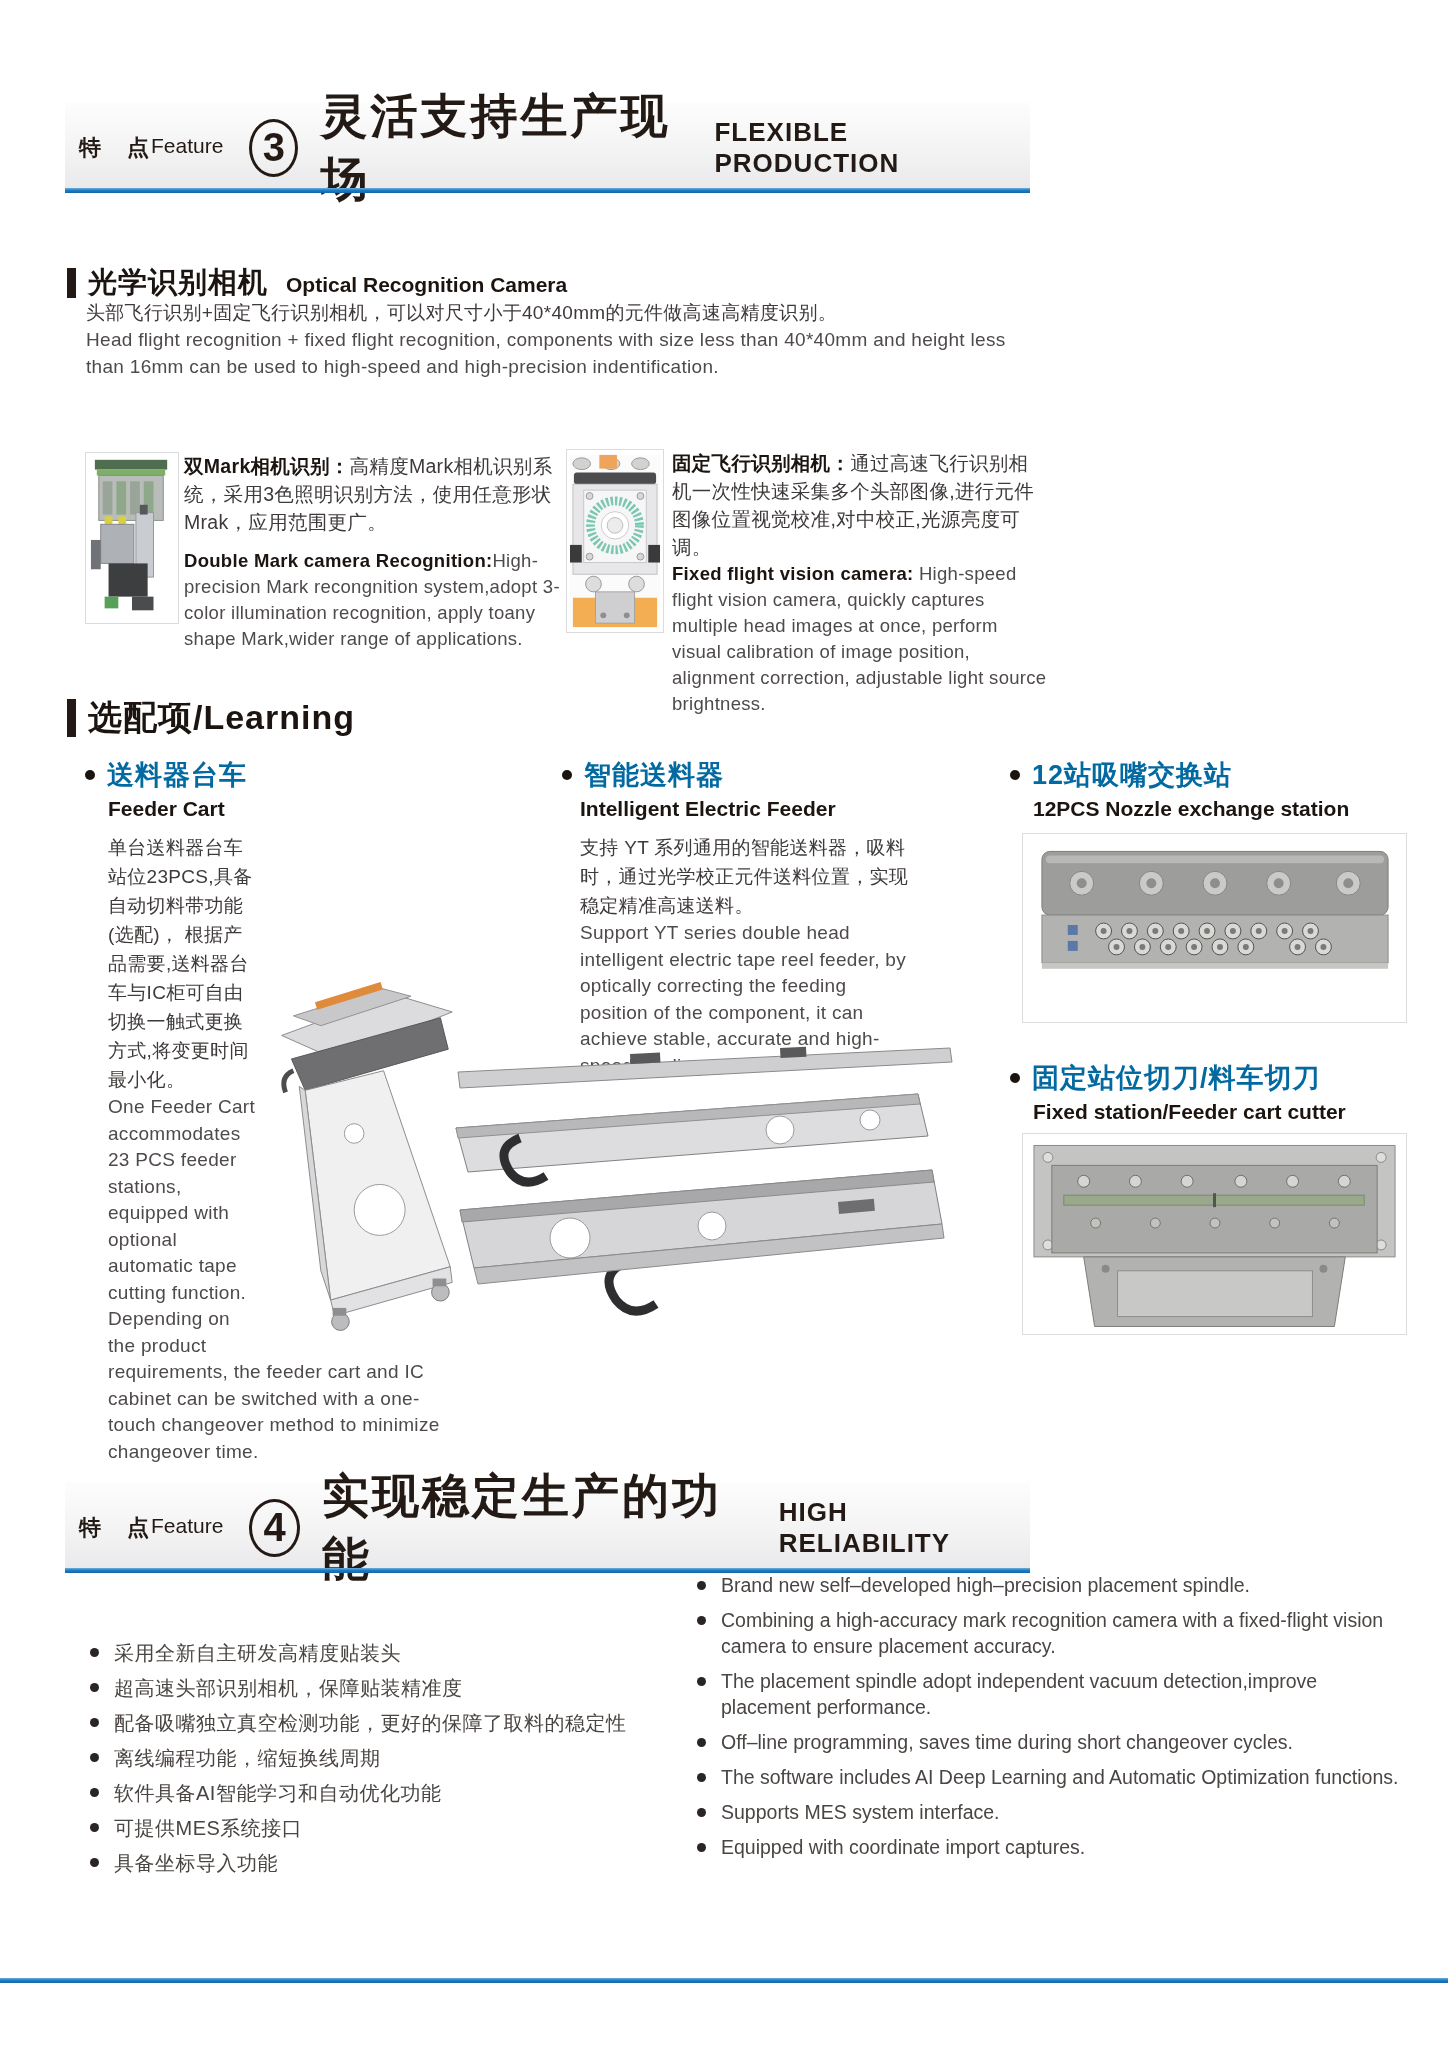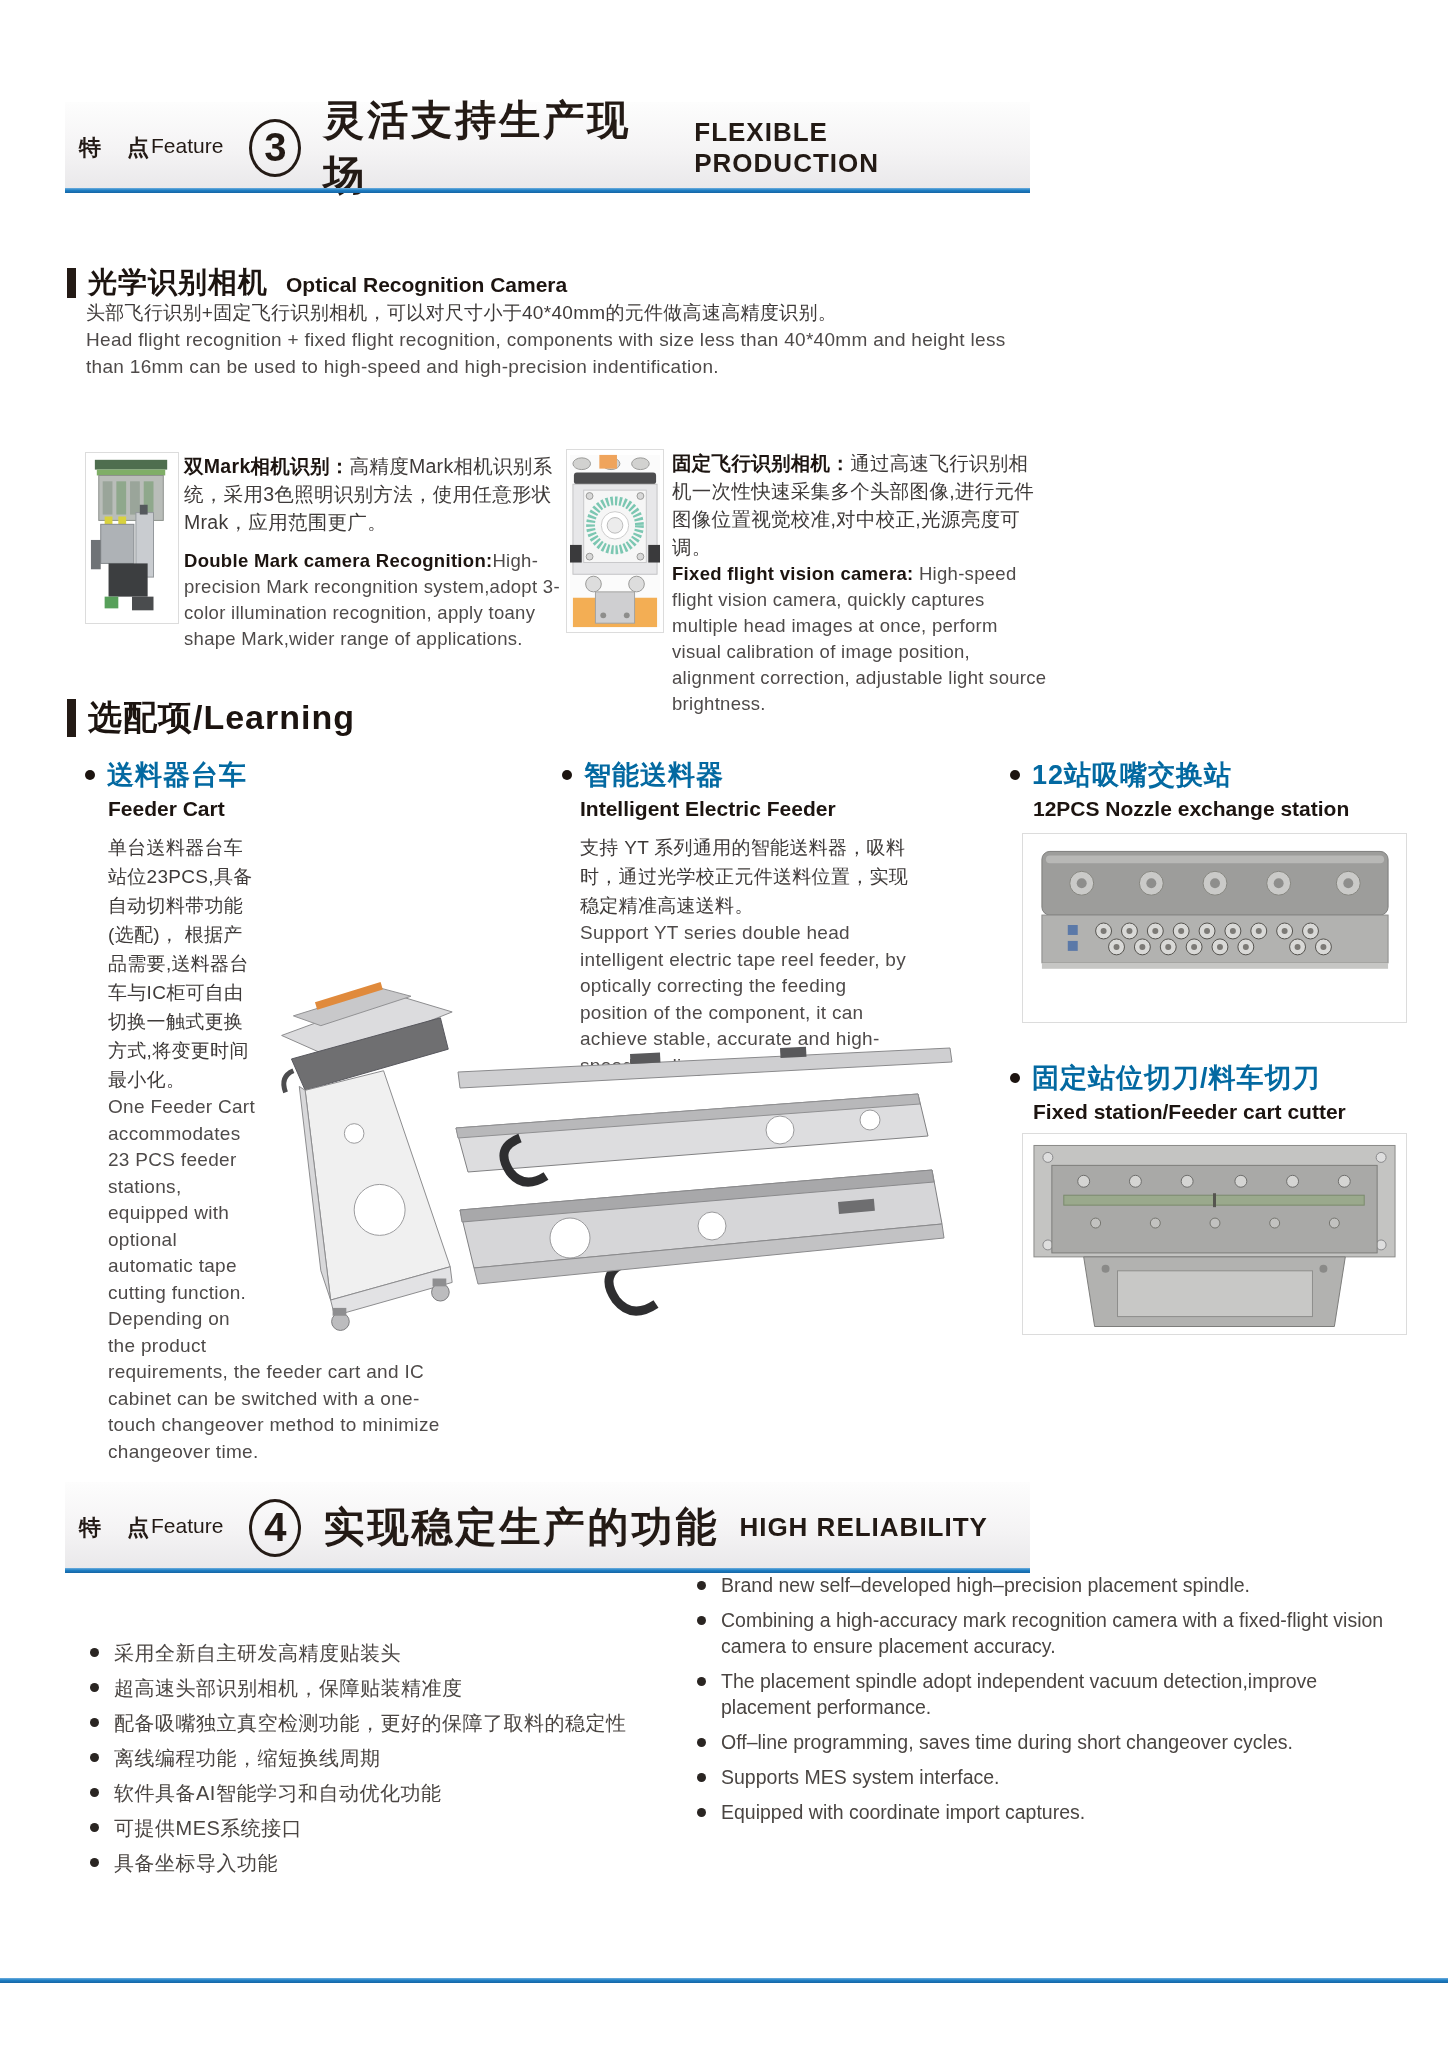--- a/index.html
+++ b/index.html
@@ -14,21 +14,21 @@
   .banner-line { position:absolute; left:0; right:0; bottom:0; height:5px;
             background:linear-gradient(180deg,#6eaede 0%,#1e7fc4 45%,#1565a5 100%); }
   .banner-inner { position:absolute; left:14px; top:8px; right:10px; bottom:8px;
             display:flex; align-items:center; }
   .feat-label { display:flex; flex-direction:row; justify-content:center; margin-right:16px; }
   .feat-label-cn { font-size:22px; font-weight:800; letter-spacing:2px; white-space:pre; color:#231a15; }
   .feat-label-en { font-size:21px; font-weight:400; color:#231a15; margin-top:1px; }
   .feat-circle { width:52px; height:58px; border:3px solid #231a15; border-radius:50%;
             display:flex; align-items:center; justify-content:center; margin:0 10px; }
   .feat-circle span { font-size:40px; font-weight:800; color:#231a15; }
-  .feat-title-cn { font-size:41px; font-weight:900; letter-spacing:3px; margin-left:12px; color:#231a15; }
+  .feat-title-cn { font-size:47px; font-weight:900; letter-spacing:3px; margin-left:12px; color:#231a15; }
   .feat-title-en { font-size:26px; font-weight:700; letter-spacing:1px; margin-left:20px; color:#231a15; }
 
   
   .sec-head { position:absolute; display:flex; align-items:baseline; }
   .sec-bar { width:9px; background:#231a15; align-self:center; margin-right:12px; }
   .sec-head .cn { font-weight:800; color:#1c1410; letter-spacing:1px; }
   .sec-head .en { font-weight:700; color:#1c1410; margin-left:18px; }
 
   
   p.body { font-size:19px; line-height:27px; color:#3e3a39; letter-spacing:0.3px; }
@@ -335,18 +335,19 @@
     <li><span>软件具备AI智能学习和自动优化功能</span></li>
     <li><span>可提供MES系统接口</span></li>
     <li><span>具备坐标导入功能</span></li>
   </ul>
 
   <ul class="blist enl abs" style="left:695px; top:1572px; width:715px;">
     <li><span>Brand new self–developed high–precision placement spindle.</span></li>
     <li><span>Combining a high-accuracy mark recognition camera with a fixed-flight vision camera to ensure placement accuracy.</span></li>
     <li><span>The placement spindle adopt independent vacuum detection,improve placement performance.</span></li>
     <li><span>Off–line programming, saves time during short changeover cycles.</span></li>
+    <li><span>The software includes AI Deep Learning and Automatic Optimization functions.</span></li>
     <li><span>Supports  MES system interface.</span></li>
     <li><span>Equipped with coordinate import captures.</span></li>
   </ul>
 
   <div class="footer-line"></div>
 </div>
 
 </body></html>

